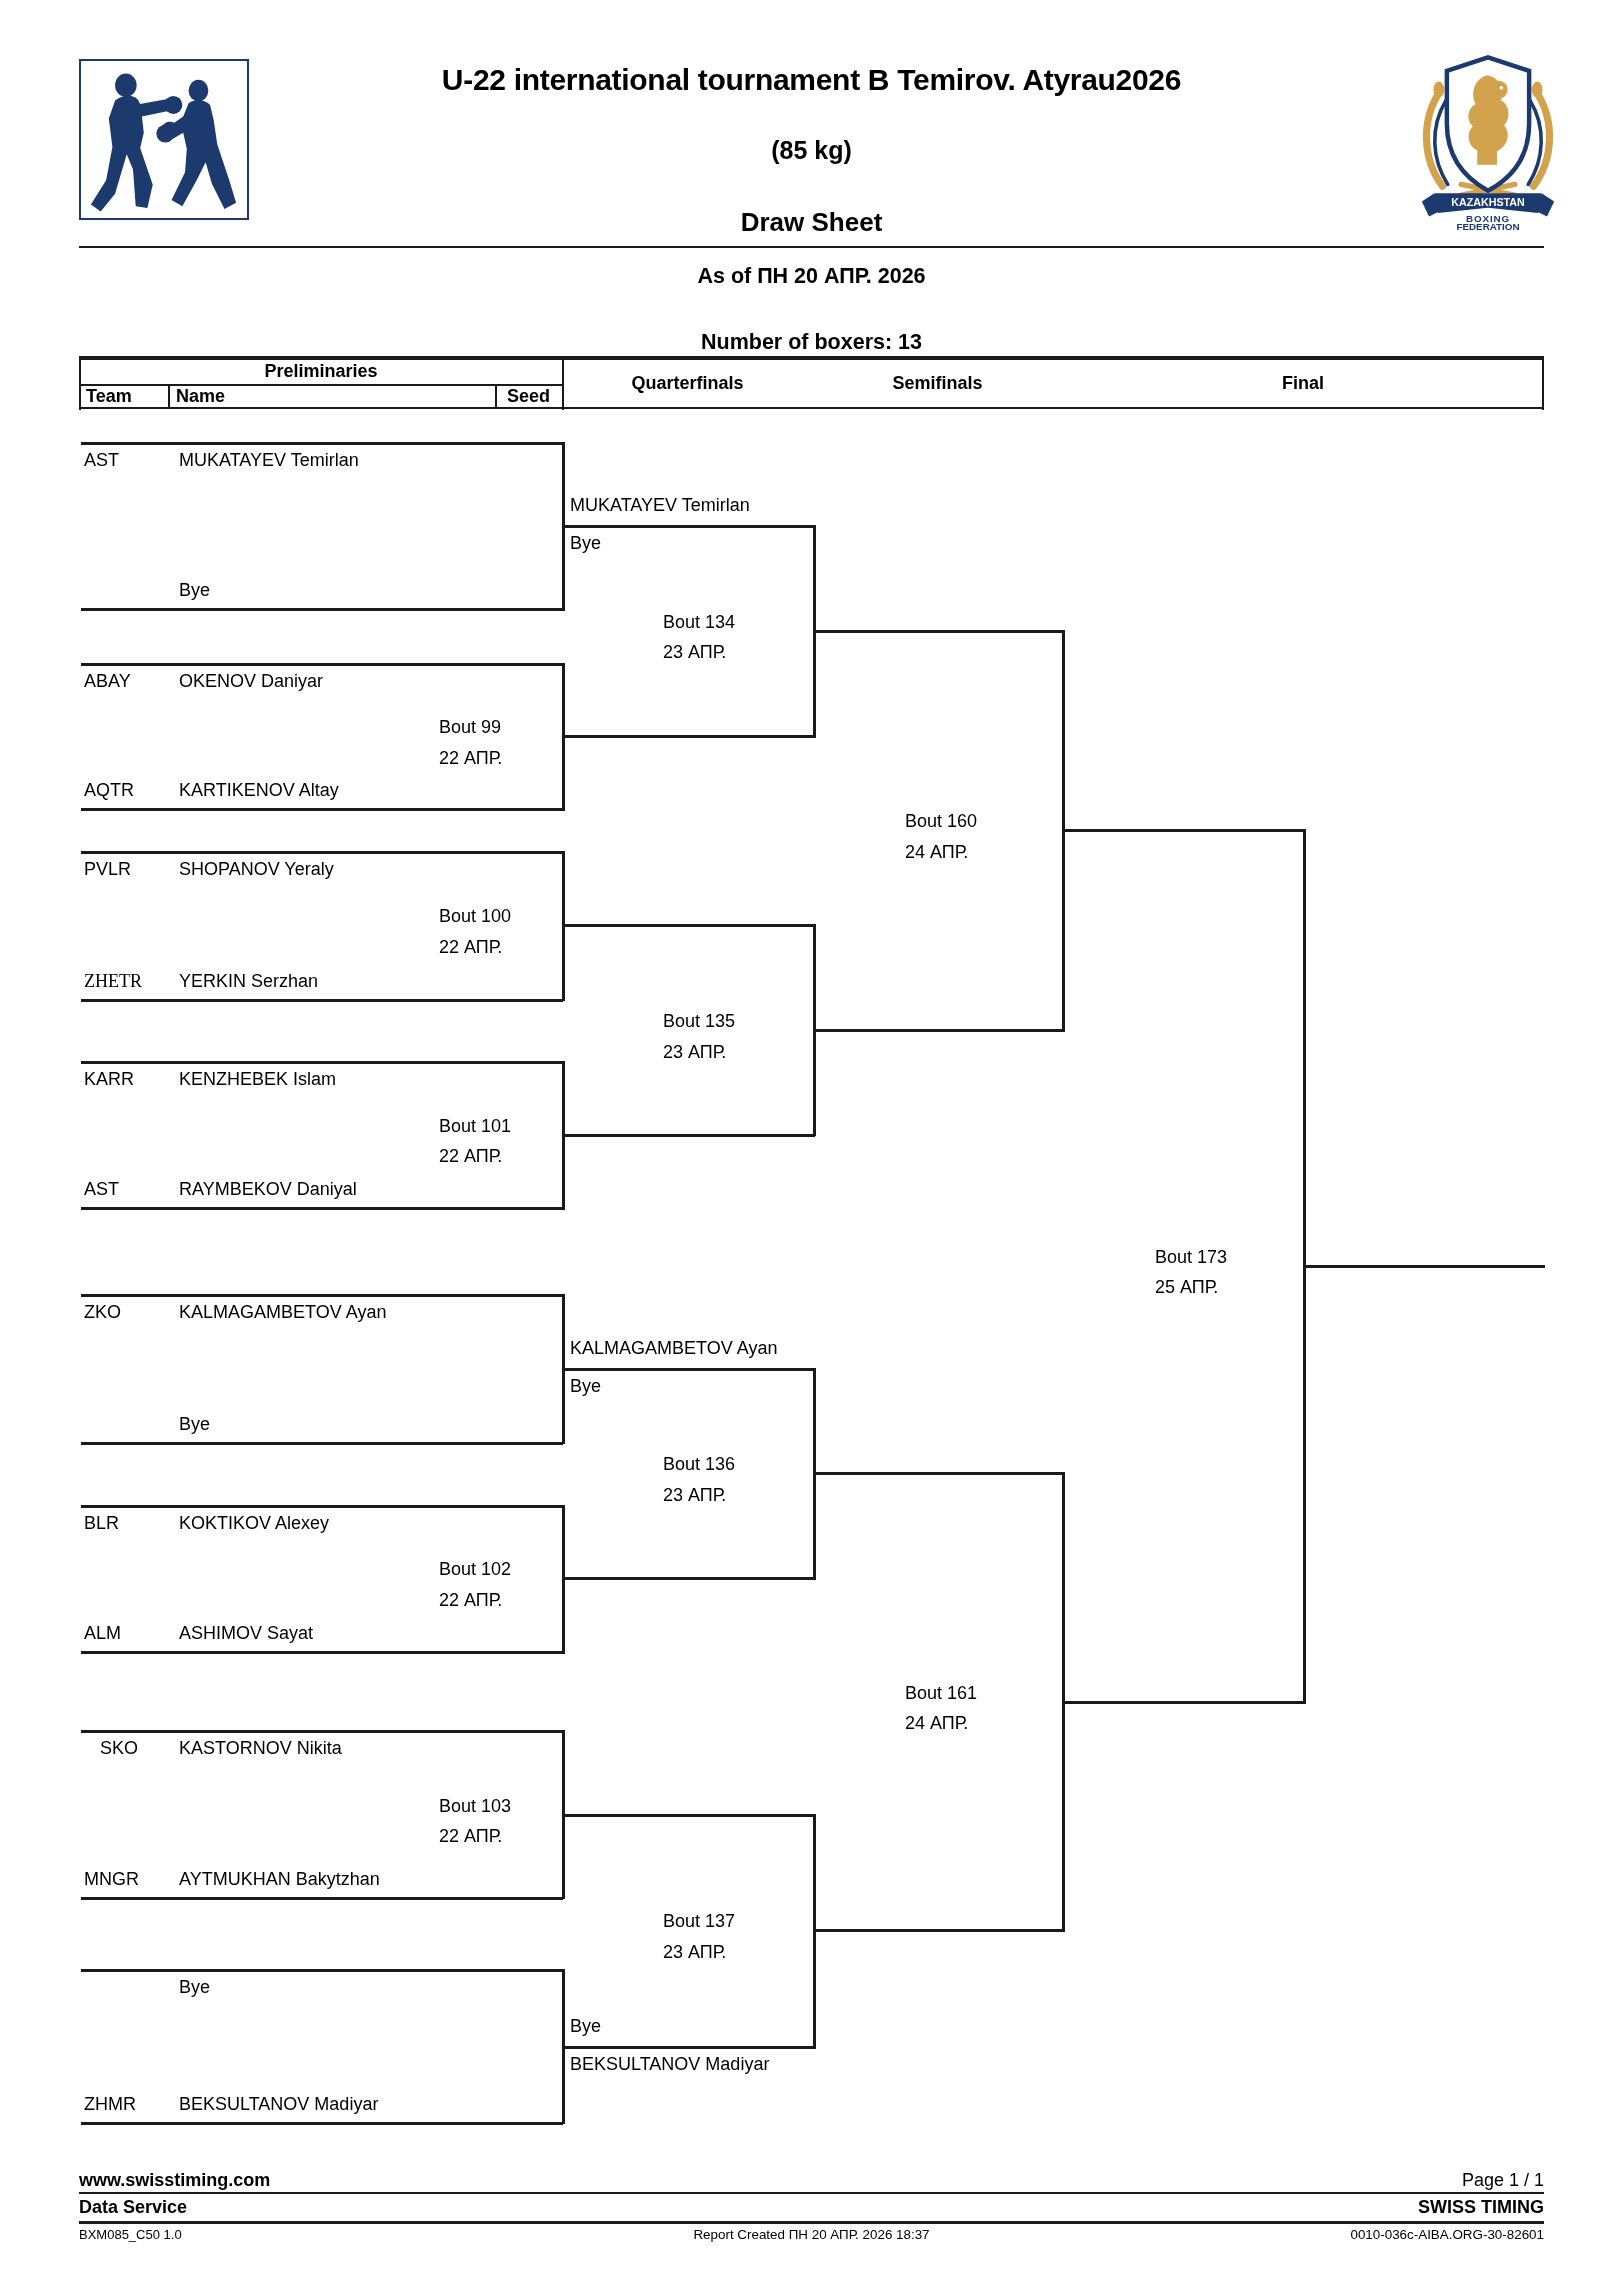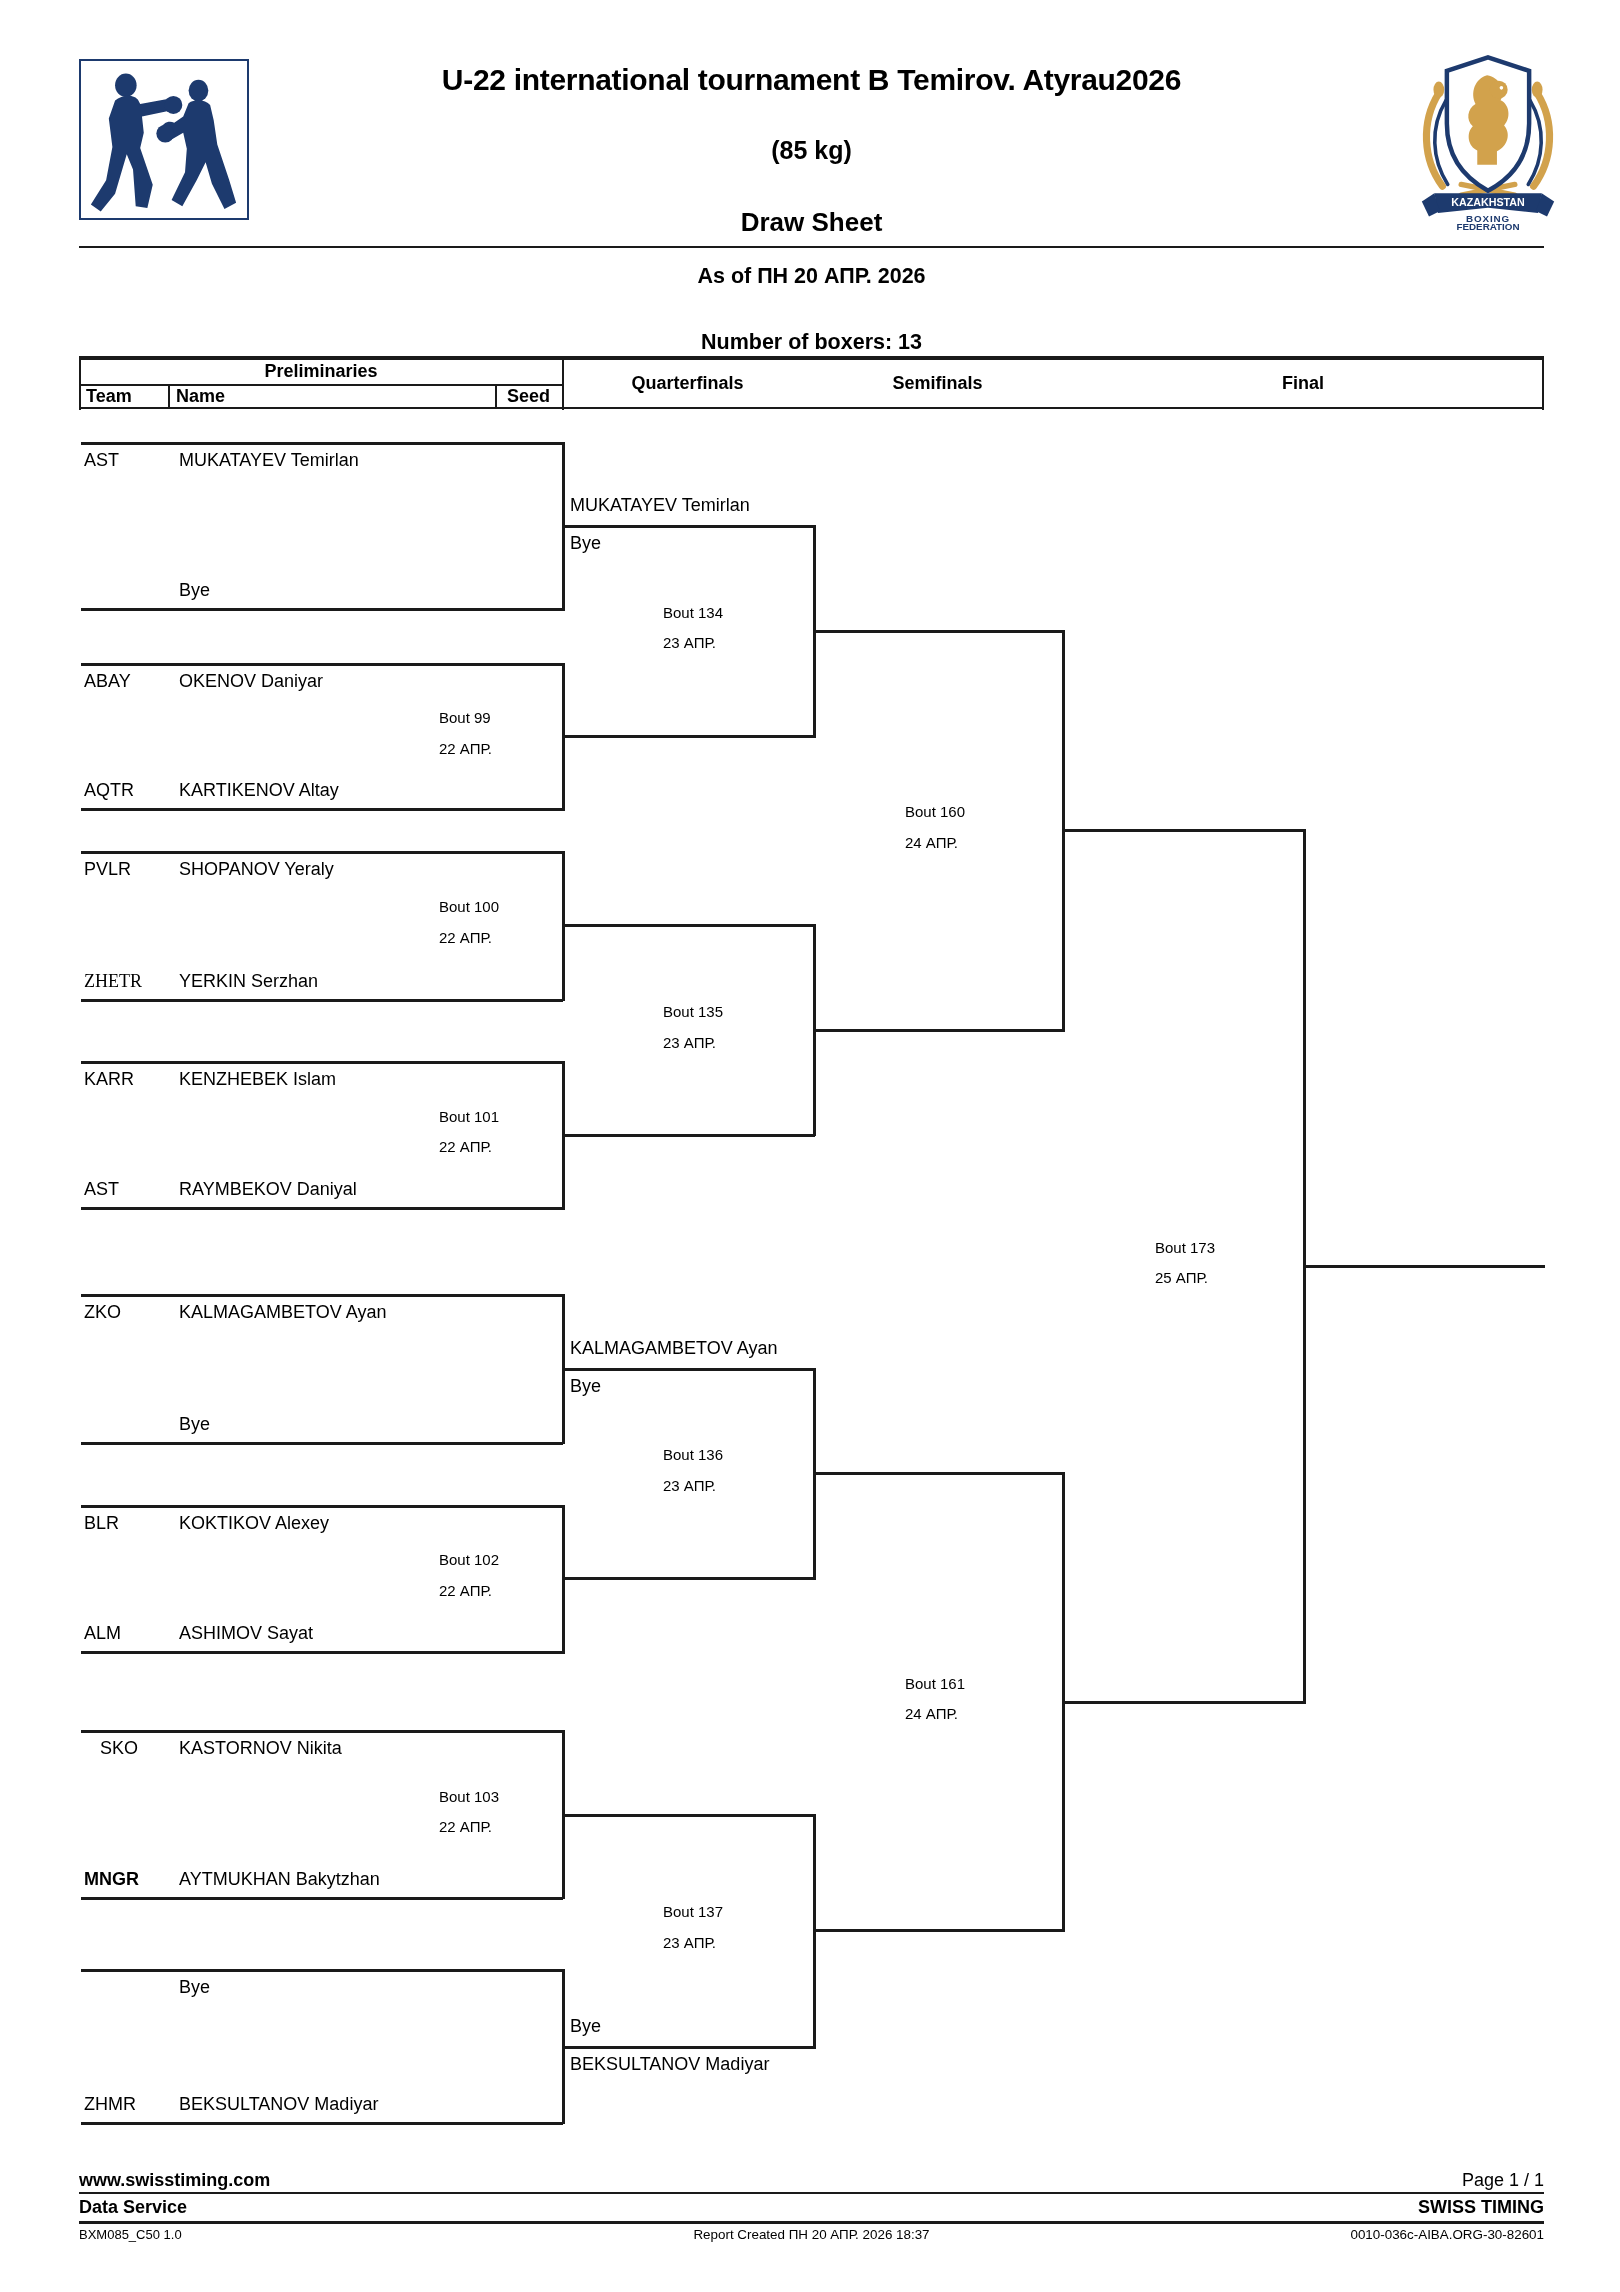--- a/index.html
+++ b/index.html
@@ -10,21 +10,21 @@
     overflow:hidden;
   }
   .abs { position:absolute; }
   .ctr { text-align:center; }
   .rgt { text-align:right; }
   .b   { font-weight:bold; }
   .hl  { position:absolute; height:2.7px; background:#1a1a1a; }
   .vl  { position:absolute; width:2.7px;  background:#1a1a1a; }
   .thin{ position:absolute; background:#1a1a1a; }
   .nm  { position:absolute; font-size:18px; line-height:21.5px; white-space:nowrap; }
-  .bt  { position:absolute; font-size:15px; line-height:19px; white-space:nowrap; }
+  .bt  { position:absolute; font-size:18px; line-height:19px; white-space:nowrap;margin-top:10px; }
   .hcell { position:absolute; font-size:18px; font-weight:bold; line-height:21.5px; white-space:nowrap; }
   .title  { position:absolute; left:79px; width:1465px; text-align:center; font-weight:bold; }
   svg text { font-family:"Liberation Sans","DejaVu Sans",sans-serif; }
 </style>
 </head>
 <body>
 
 <div class="title" style="top:63px; font-size:30px; letter-spacing:-0.3px;">U-22 international tournament B Temirov. Atyrau2026</div>
 <div class="title" style="top:136px; font-size:25px;">(85 kg)</div>
 <div class="title" style="top:207px; font-size:26px;">Draw Sheet</div>
@@ -185,21 +185,21 @@
 
 <div class="nm" style="left:84px;  top:1513px;">BLR</div>
 <div class="nm" style="left:179px; top:1513px;">KOKTIKOV Alexey</div>
 <div class="nm" style="left:84px;  top:1623px;">ALM</div>
 <div class="nm" style="left:179px; top:1623px;">ASHIMOV Sayat</div>
 <div class="bt" style="left:439px; top:1550px;">Bout 102</div>
 <div class="bt" style="left:439px; top:1581px;">22 АПР.</div>
 
 <div class="nm" style="left:84px;  top:1738px;margin-left:16px;">SKO</div>
 <div class="nm" style="left:179px; top:1738px;">KASTORNOV Nikita</div>
-<div class="nm" style="left:84px;  top:1869px;font-weight:bold;">MNGR</div>
+<div class="nm" style="left:84px;  top:1869px;">MNGR</div>
 <div class="nm" style="left:179px; top:1869px;">AYTMUKHAN Bakytzhan</div>
 <div class="bt" style="left:439px; top:1787px;">Bout 103</div>
 <div class="bt" style="left:439px; top:1817px;">22 АПР.</div>
 
 <div class="nm" style="left:179px; top:1977px;">Bye</div>
 <div class="nm" style="left:84px;  top:2094px;">ZHMR</div>
 <div class="nm" style="left:179px; top:2094px;">BEKSULTANOV Madiyar</div>
 
 <div class="nm" style="left:570px; top:495px;">MUKATAYEV Temirlan</div>
 <div class="nm" style="left:570px; top:533px;">Bye</div>

